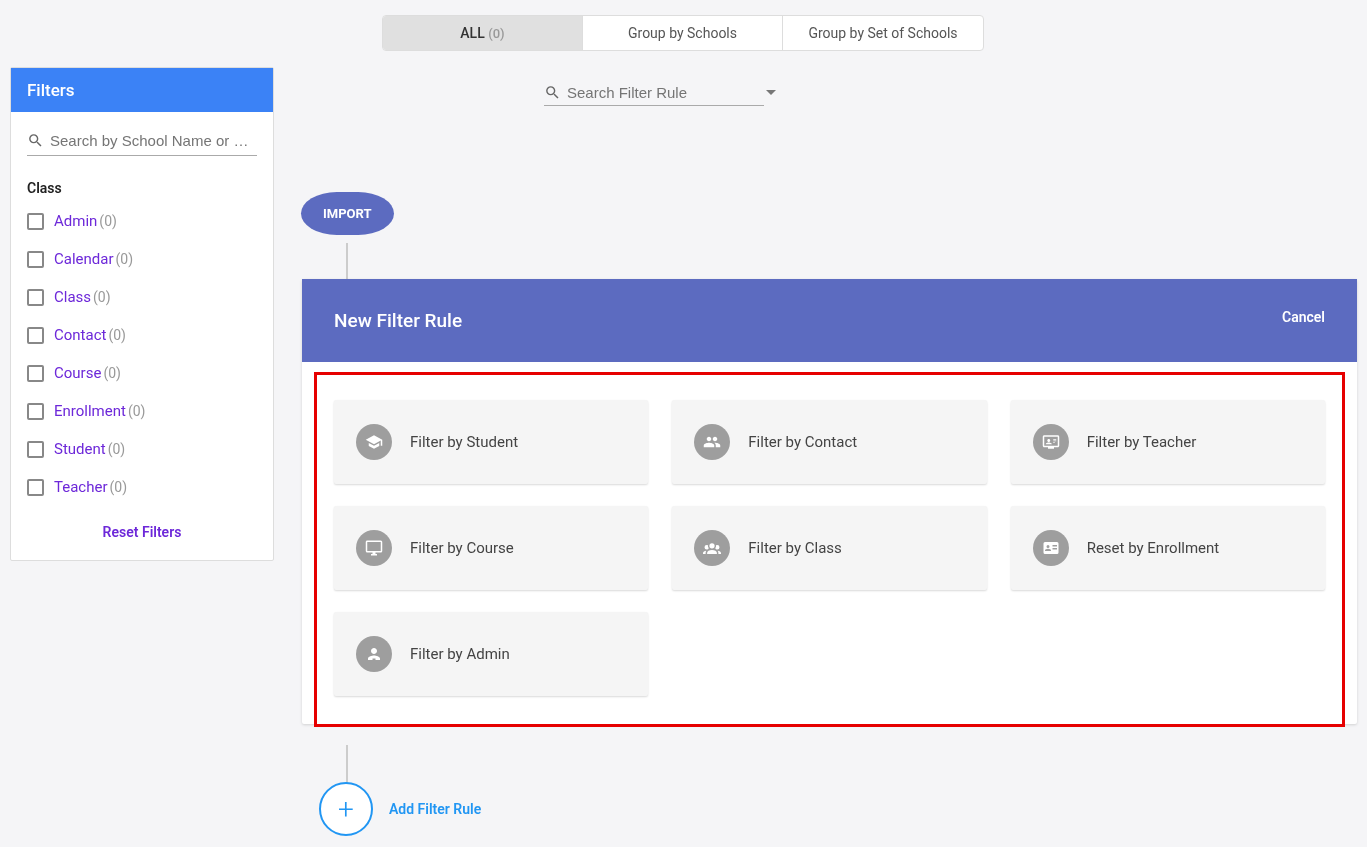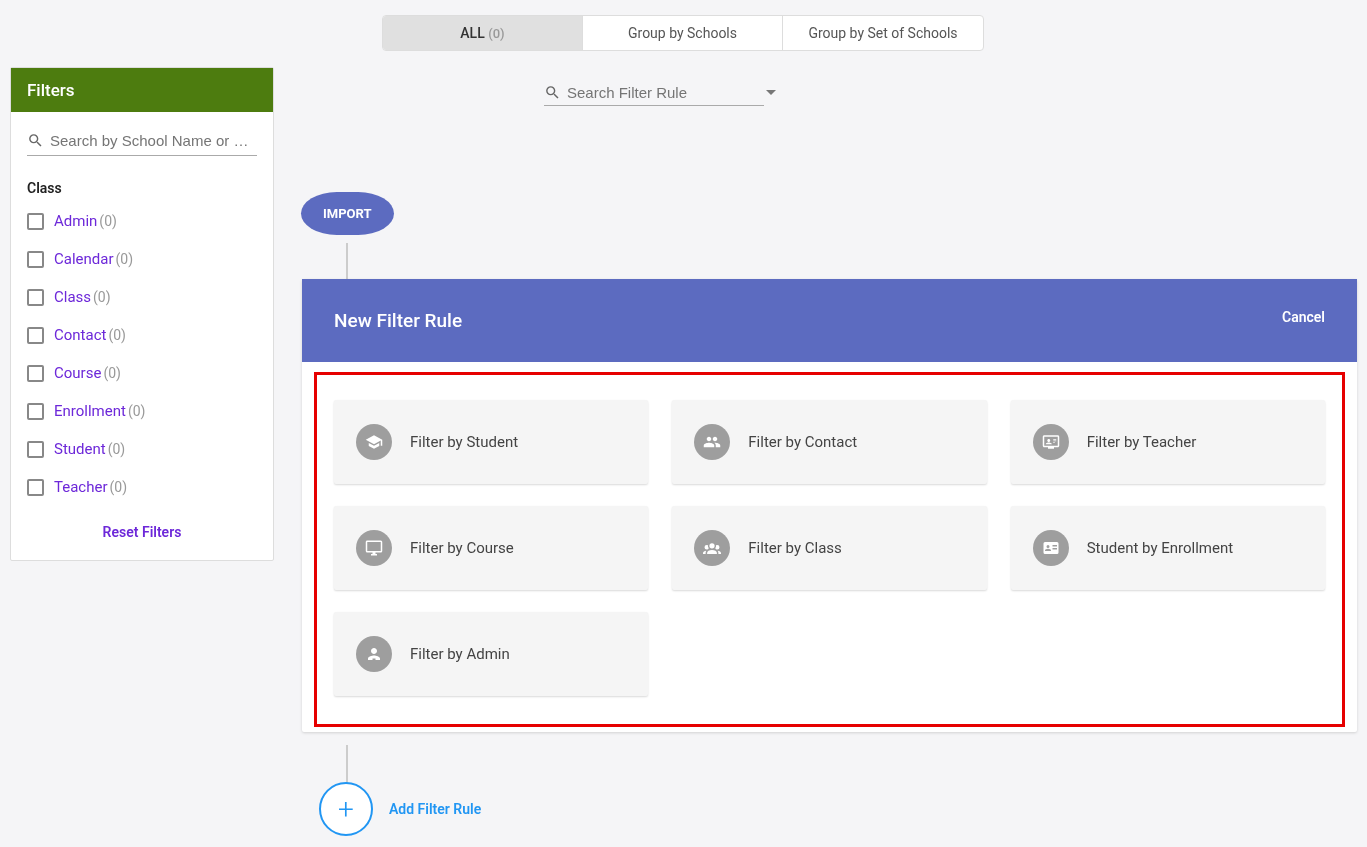--- a/index.html
+++ b/index.html
@@ -71,21 +71,21 @@
   .filters-panel {
     position: absolute;
     top: 67px;
     left: 10px;
     width: 264px;
     background: #fff;
     border: 1px solid #ddd;
     border-radius: 2px;
   }
   .filters-header {
-    background: #4d7c0f;
+    background: #3b82f6;
     color: #fff;
     font-size: 17px;
     font-weight: 500;
     padding: 12px 16px;
   }
   .filters-body { padding: 16px; }
   .school-search {
     display: flex;
     align-items: center;
     border-bottom: 1px solid #aaa;
@@ -143,21 +143,21 @@
   .rule-card-header {
     background: #5c6bc0; color: #fff;
     display: flex; align-items: flex-start; justify-content: space-between;
     padding: 30px 32px;
   }
   .rule-card-header .title { font-size: 19px; font-weight: 500; }
   .rule-card-header .cancel { font-size: 14px; font-weight: 600; cursor: pointer; }
 
   .rule-card-body {
     position: relative;
-    padding: 10px 8px 14px;
+    padding: 10px 8px 6px;
   }
   .highlight-box {
     position: absolute;
     top: 10px; left: 12px; right: 12px;
     height: 355px;
     border: 3px solid #e60000;
     pointer-events: none;
   }
   .filter-grid {
     display: grid;
@@ -344,21 +344,21 @@
             </svg>
         </div>
         <div class="tile-label">Filter by Class</div>
       </div>
       <div class="filter-tile">
         <div class="icon-circle">
           <svg width="18" height="18" viewBox="0 0 24 24">
               <path d="M20 4H4a2 2 0 00-2 2v12a2 2 0 002 2h16a2 2 0 002-2V6a2 2 0 00-2-2zM8 8a2 2 0 110 4 2 2 0 010-4zm4 8H4v-.57c0-.81.48-1.53 1.22-1.85a6.95 6.95 0 015.56 0A2.01 2.01 0 0112 15.43V16zm8-2h-6v-2h6v2zm0-4h-6V8h6v2z"></path>
             </svg>
         </div>
-        <div class="tile-label">Student by Enrollment</div>
+        <div class="tile-label">Reset by Enrollment</div>
       </div>
       <div class="filter-tile">
         <div class="icon-circle">
           <svg width="18" height="18" viewBox="0 0 24 24">
               <path d="M12 12c2.21 0 4-1.79 4-4s-1.79-4-4-4-4 1.79-4 4 1.79 4 4 4zm0 2c-2.67 0-8 1.34-8 4v2h16v-2c0-2.66-5.33-4-8-4zm-2 4h4v2h-4v-2z"></path>
             </svg>
         </div>
         <div class="tile-label">Filter by Admin</div>
       </div>
     </div>

